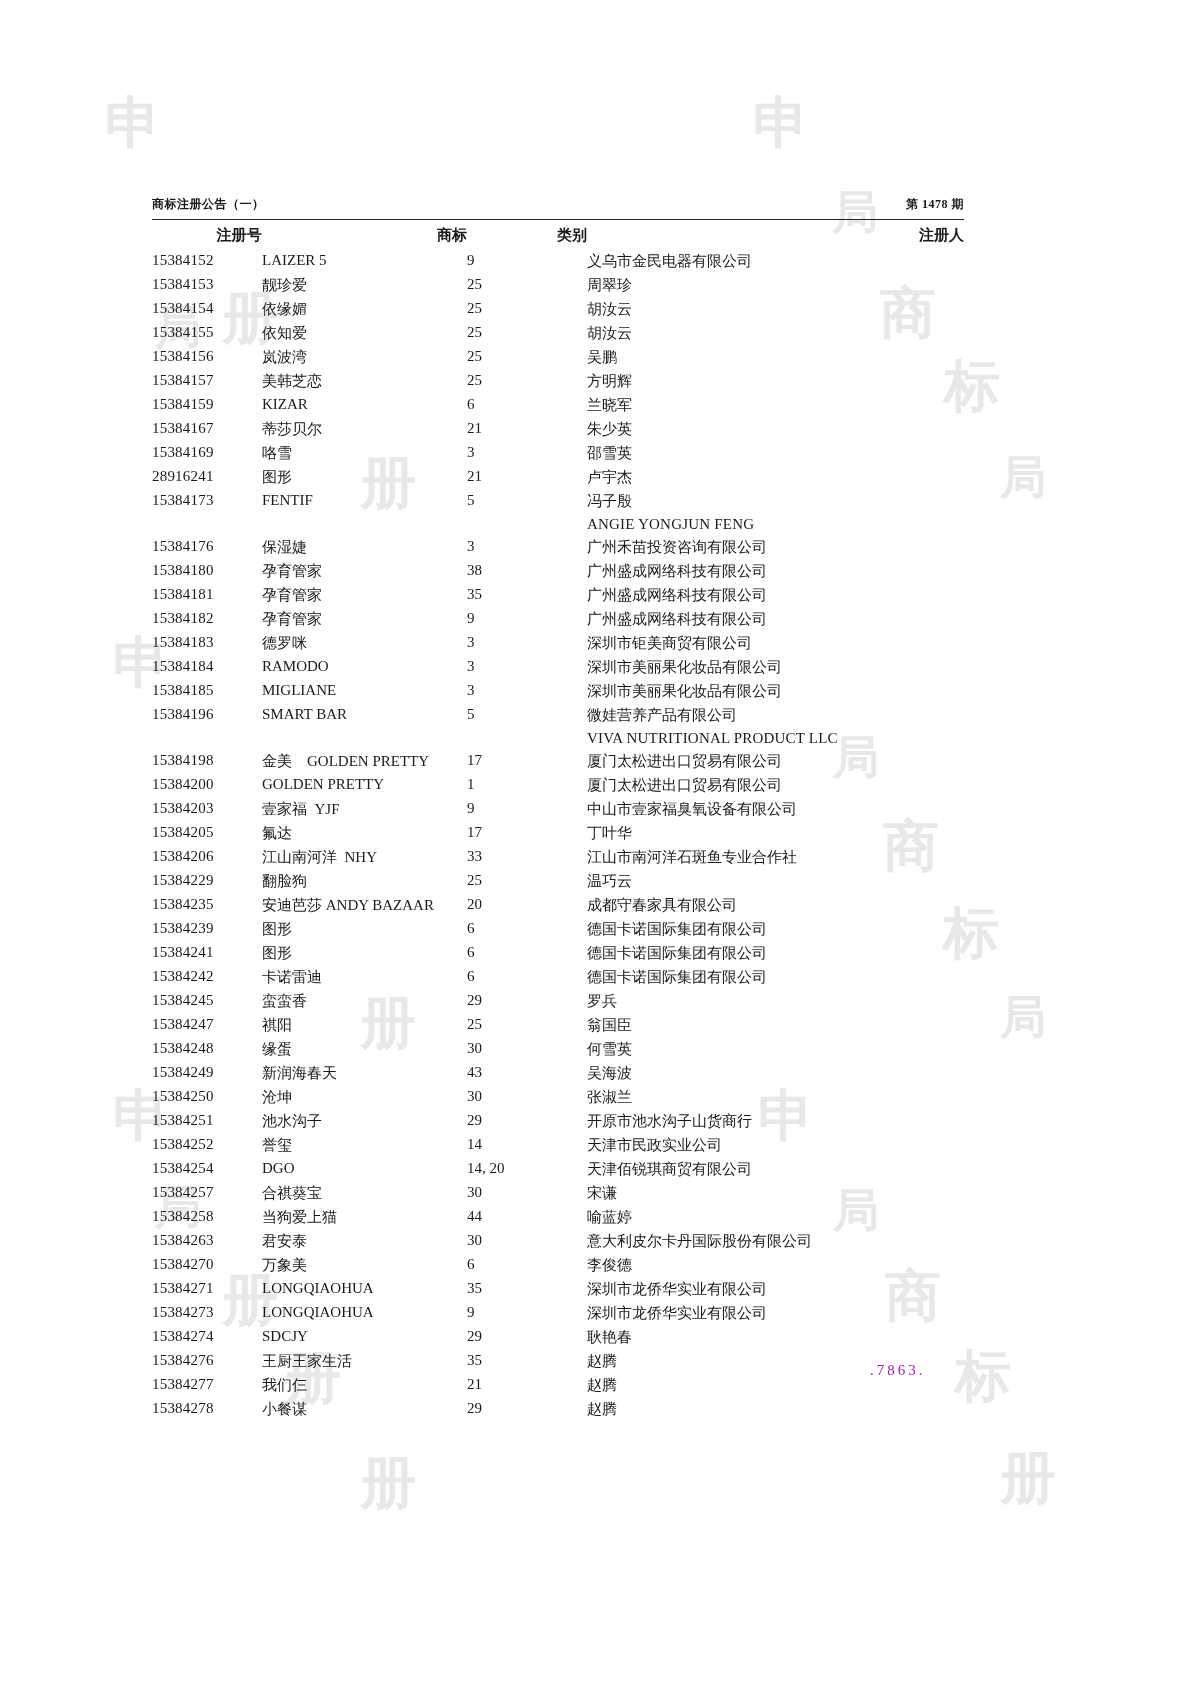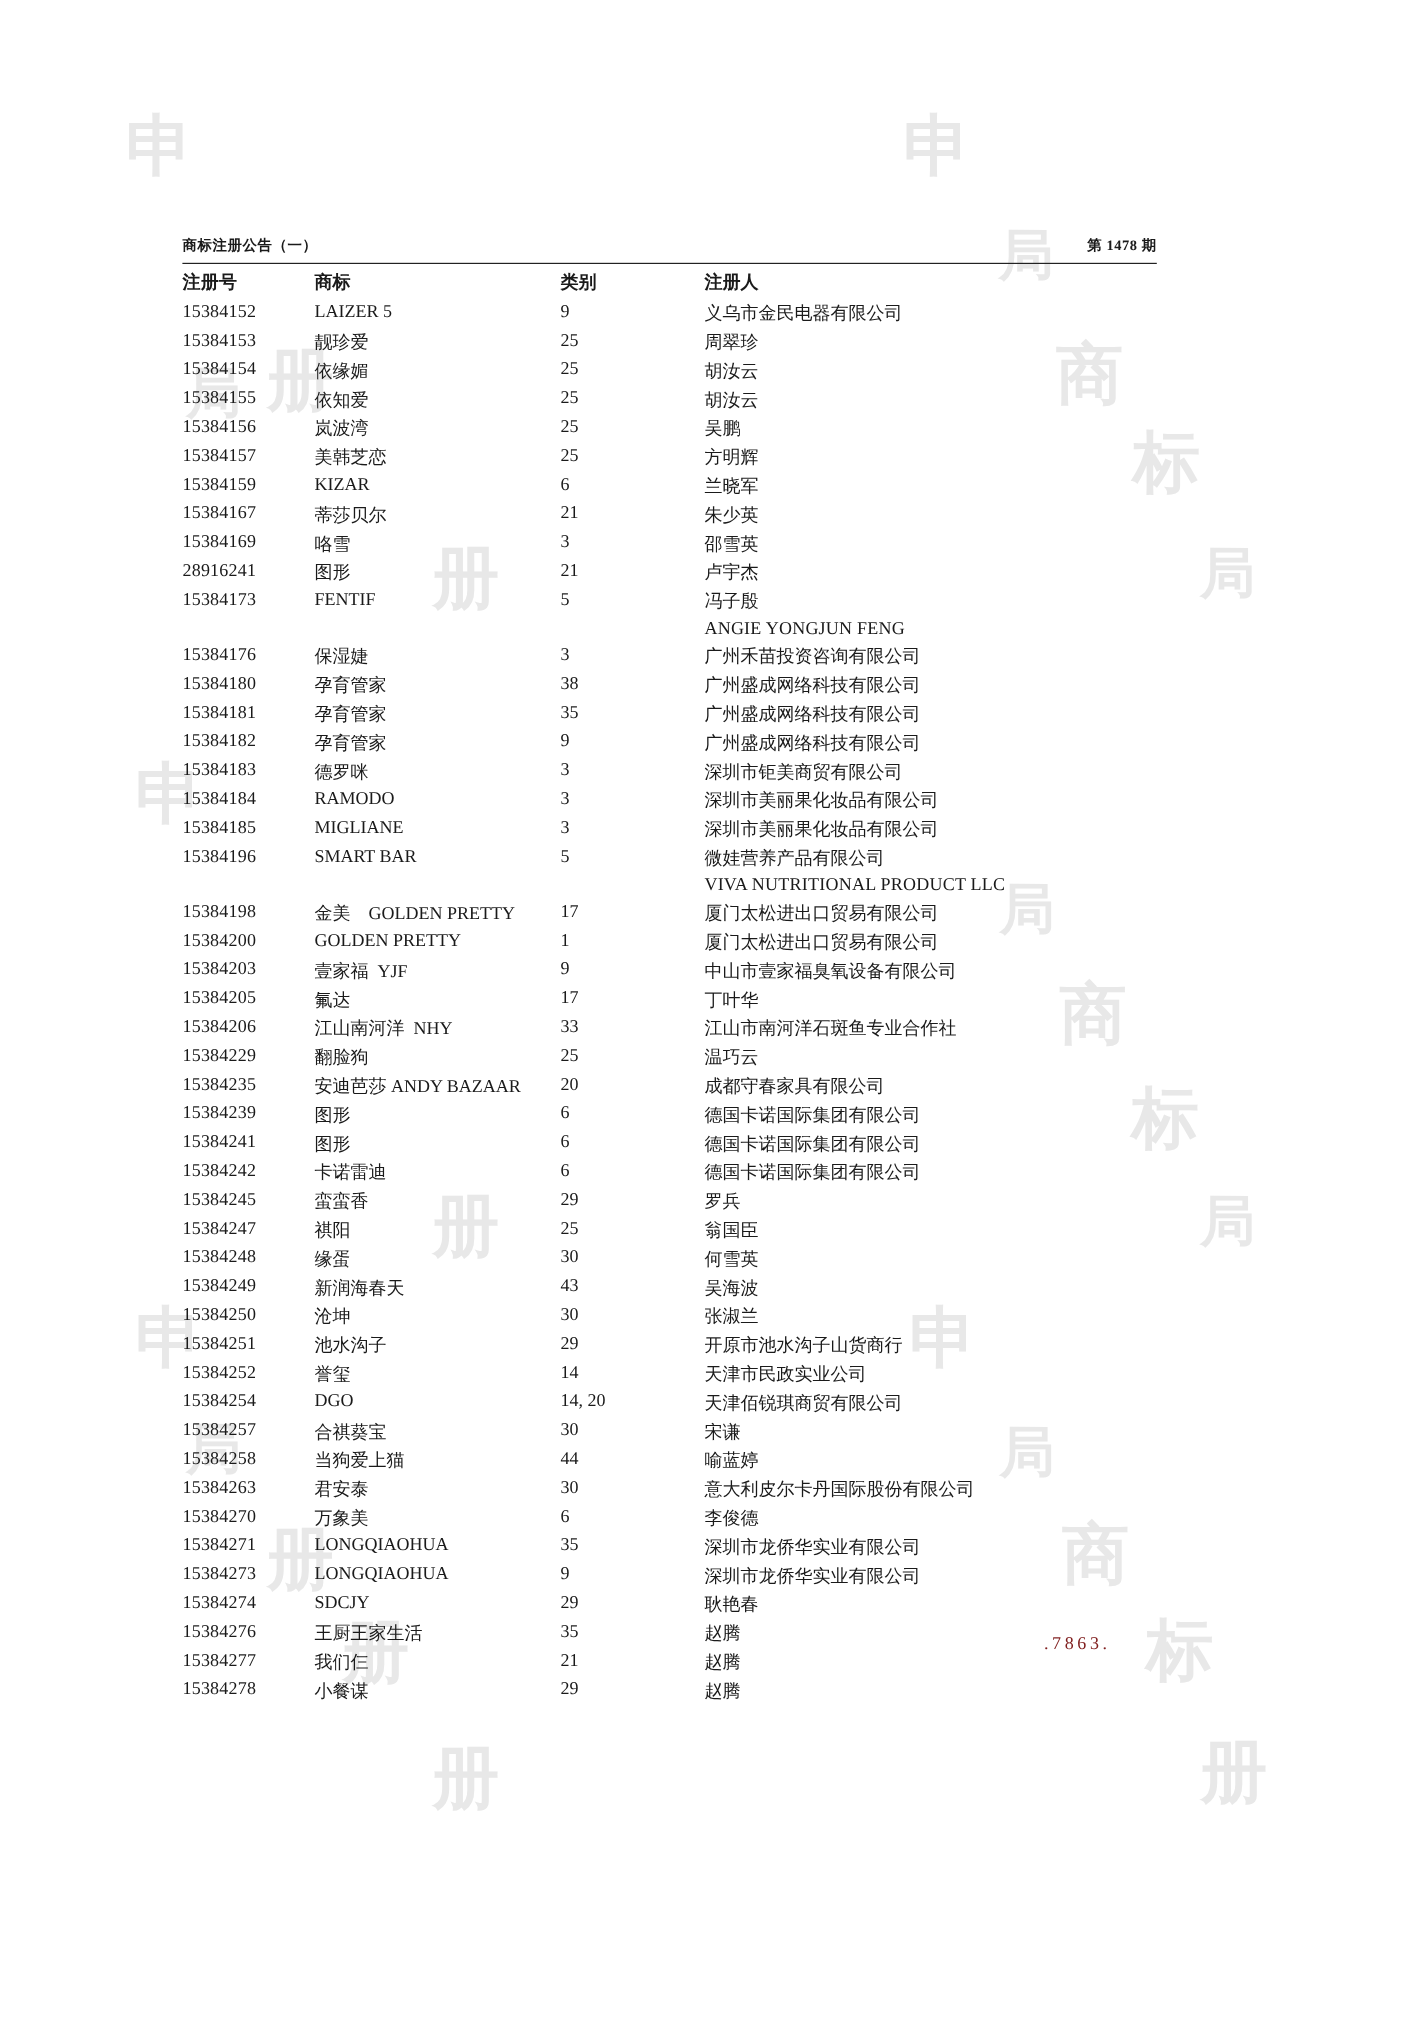--- a/index.html
+++ b/index.html
@@ -48,21 +48,21 @@
   .header .ttl { letter-spacing: 0.5px; }
   .header .issue { letter-spacing: 0.5px; text-align: center; }
 
   table.reg {
     width: 100%;
     border-collapse: collapse;
     font-size: 15px;
     table-layout: fixed;
   }
   table.reg th {
-    text-align: left;
+    text-align: right;
     font-weight: bold;
     padding: 6px 0 4px 0;
     font-size: 15px;
   }
   table.reg td {
     padding: 2.5px 0;
     vertical-align: top;
     font-size: 15px;
     white-space: pre;
   }
@@ -78,21 +78,21 @@
     font-size: 15px;
     letter-spacing: 0.2px;
   }
 
   .pagefoot {
     position: absolute;
     left: 870px;
     top: 1362px;
     font-size: 15px;
     letter-spacing: 3px;
-    color: #7f1d1d;
+    color: #a21caf;
   }
 </style>
 </head>
 <body>
 
 <div id="watermark-layer">
     <div class="wm" style="left: 105px; top: 95px; font-size: 56px;">申</div>
     <div class="wm" style="left: 753px; top: 95px; font-size: 56px;">申</div>
     <div class="wm" style="left: 832px; top: 190px; font-size: 46px;">局</div>
     <div class="wm" style="left: 880px; top: 285px; font-size: 56px;">商</div>

